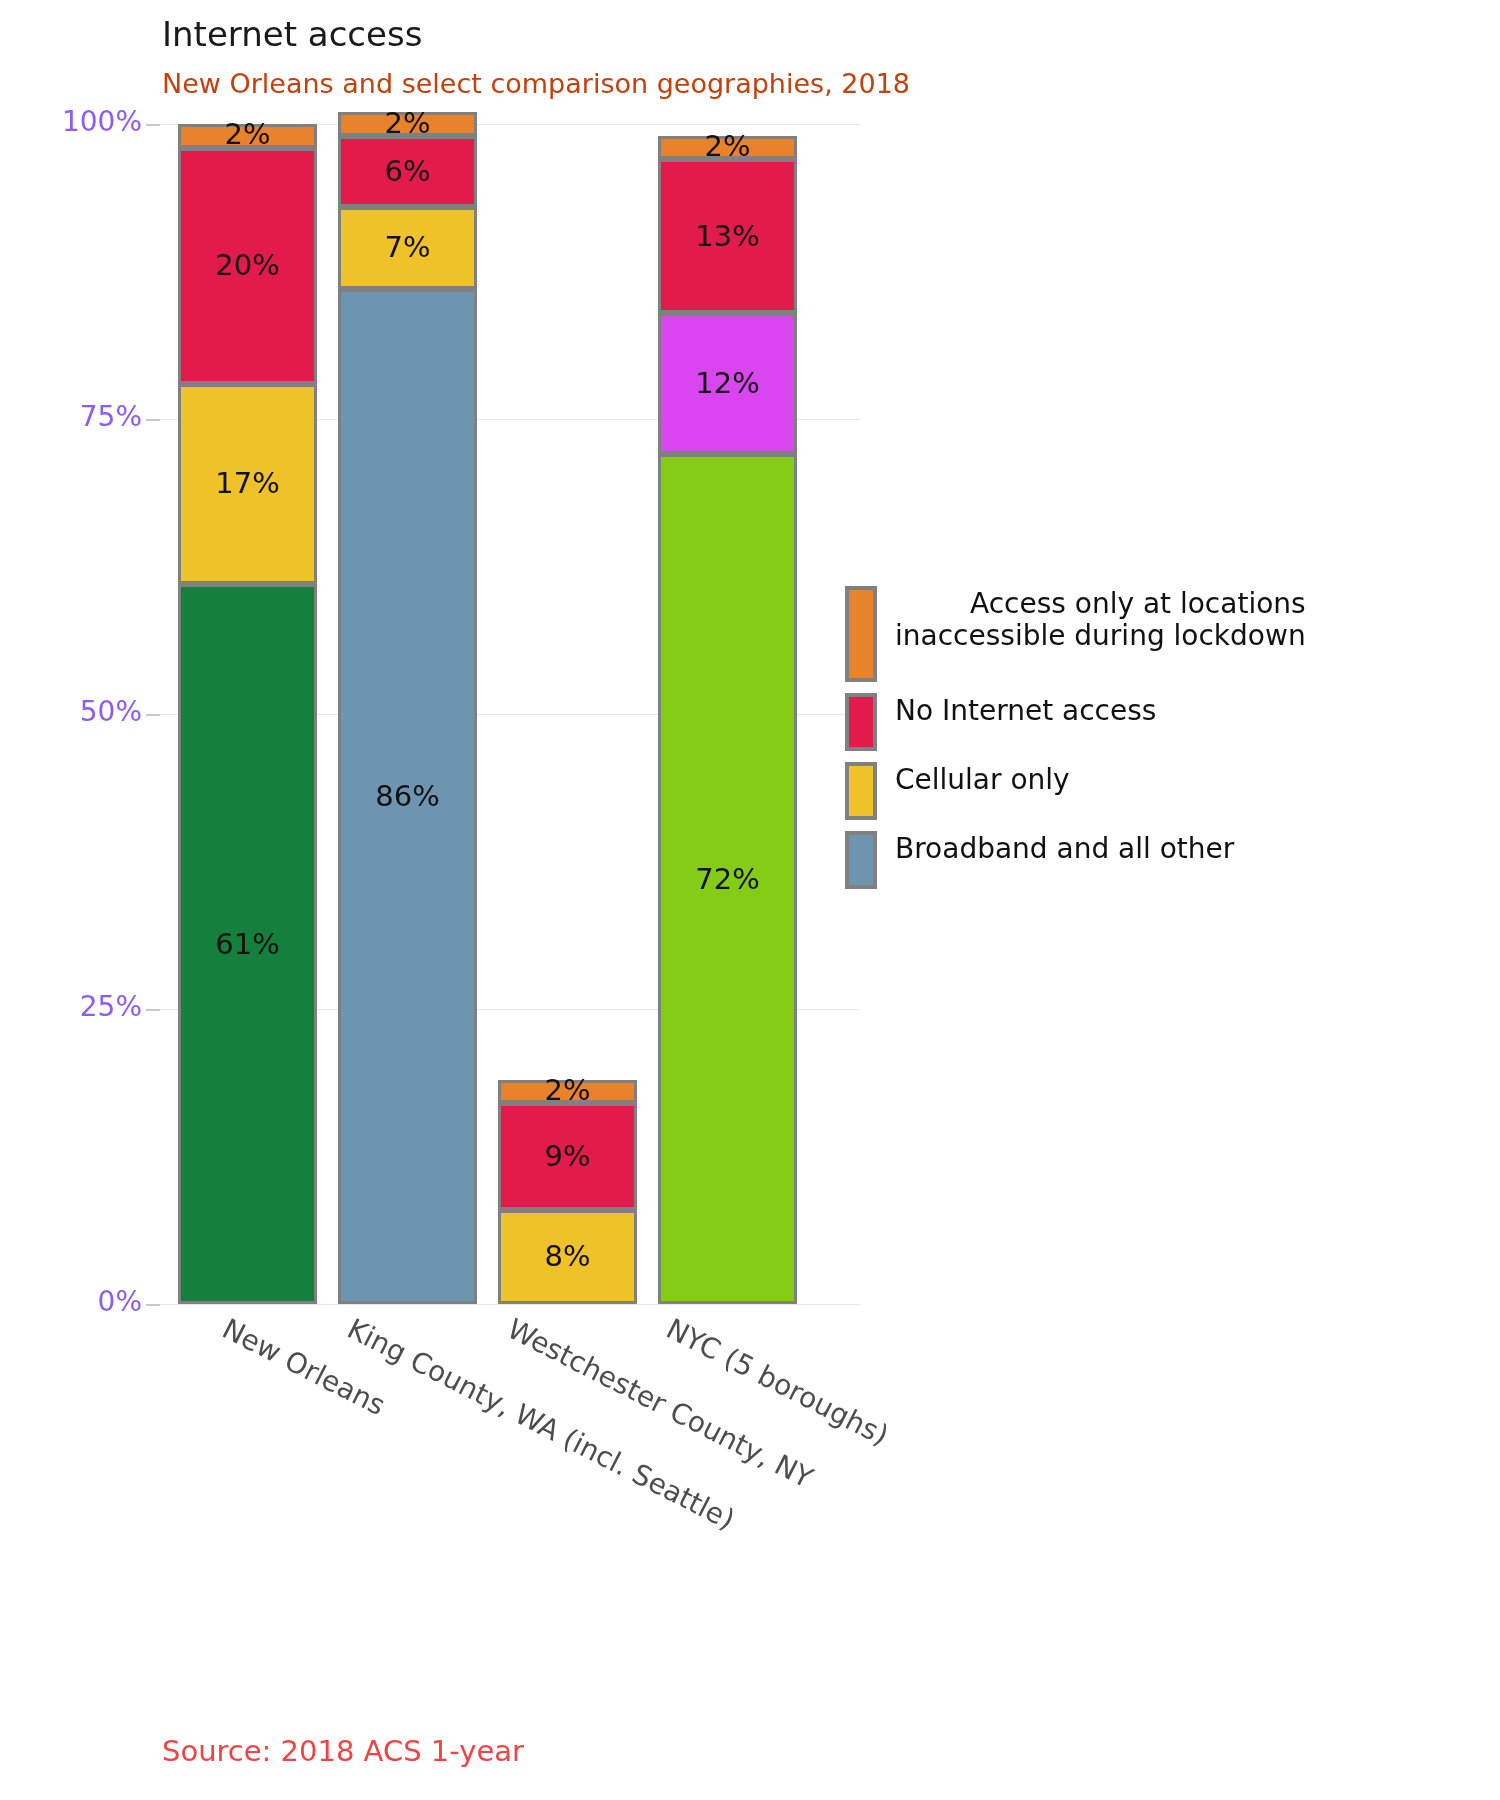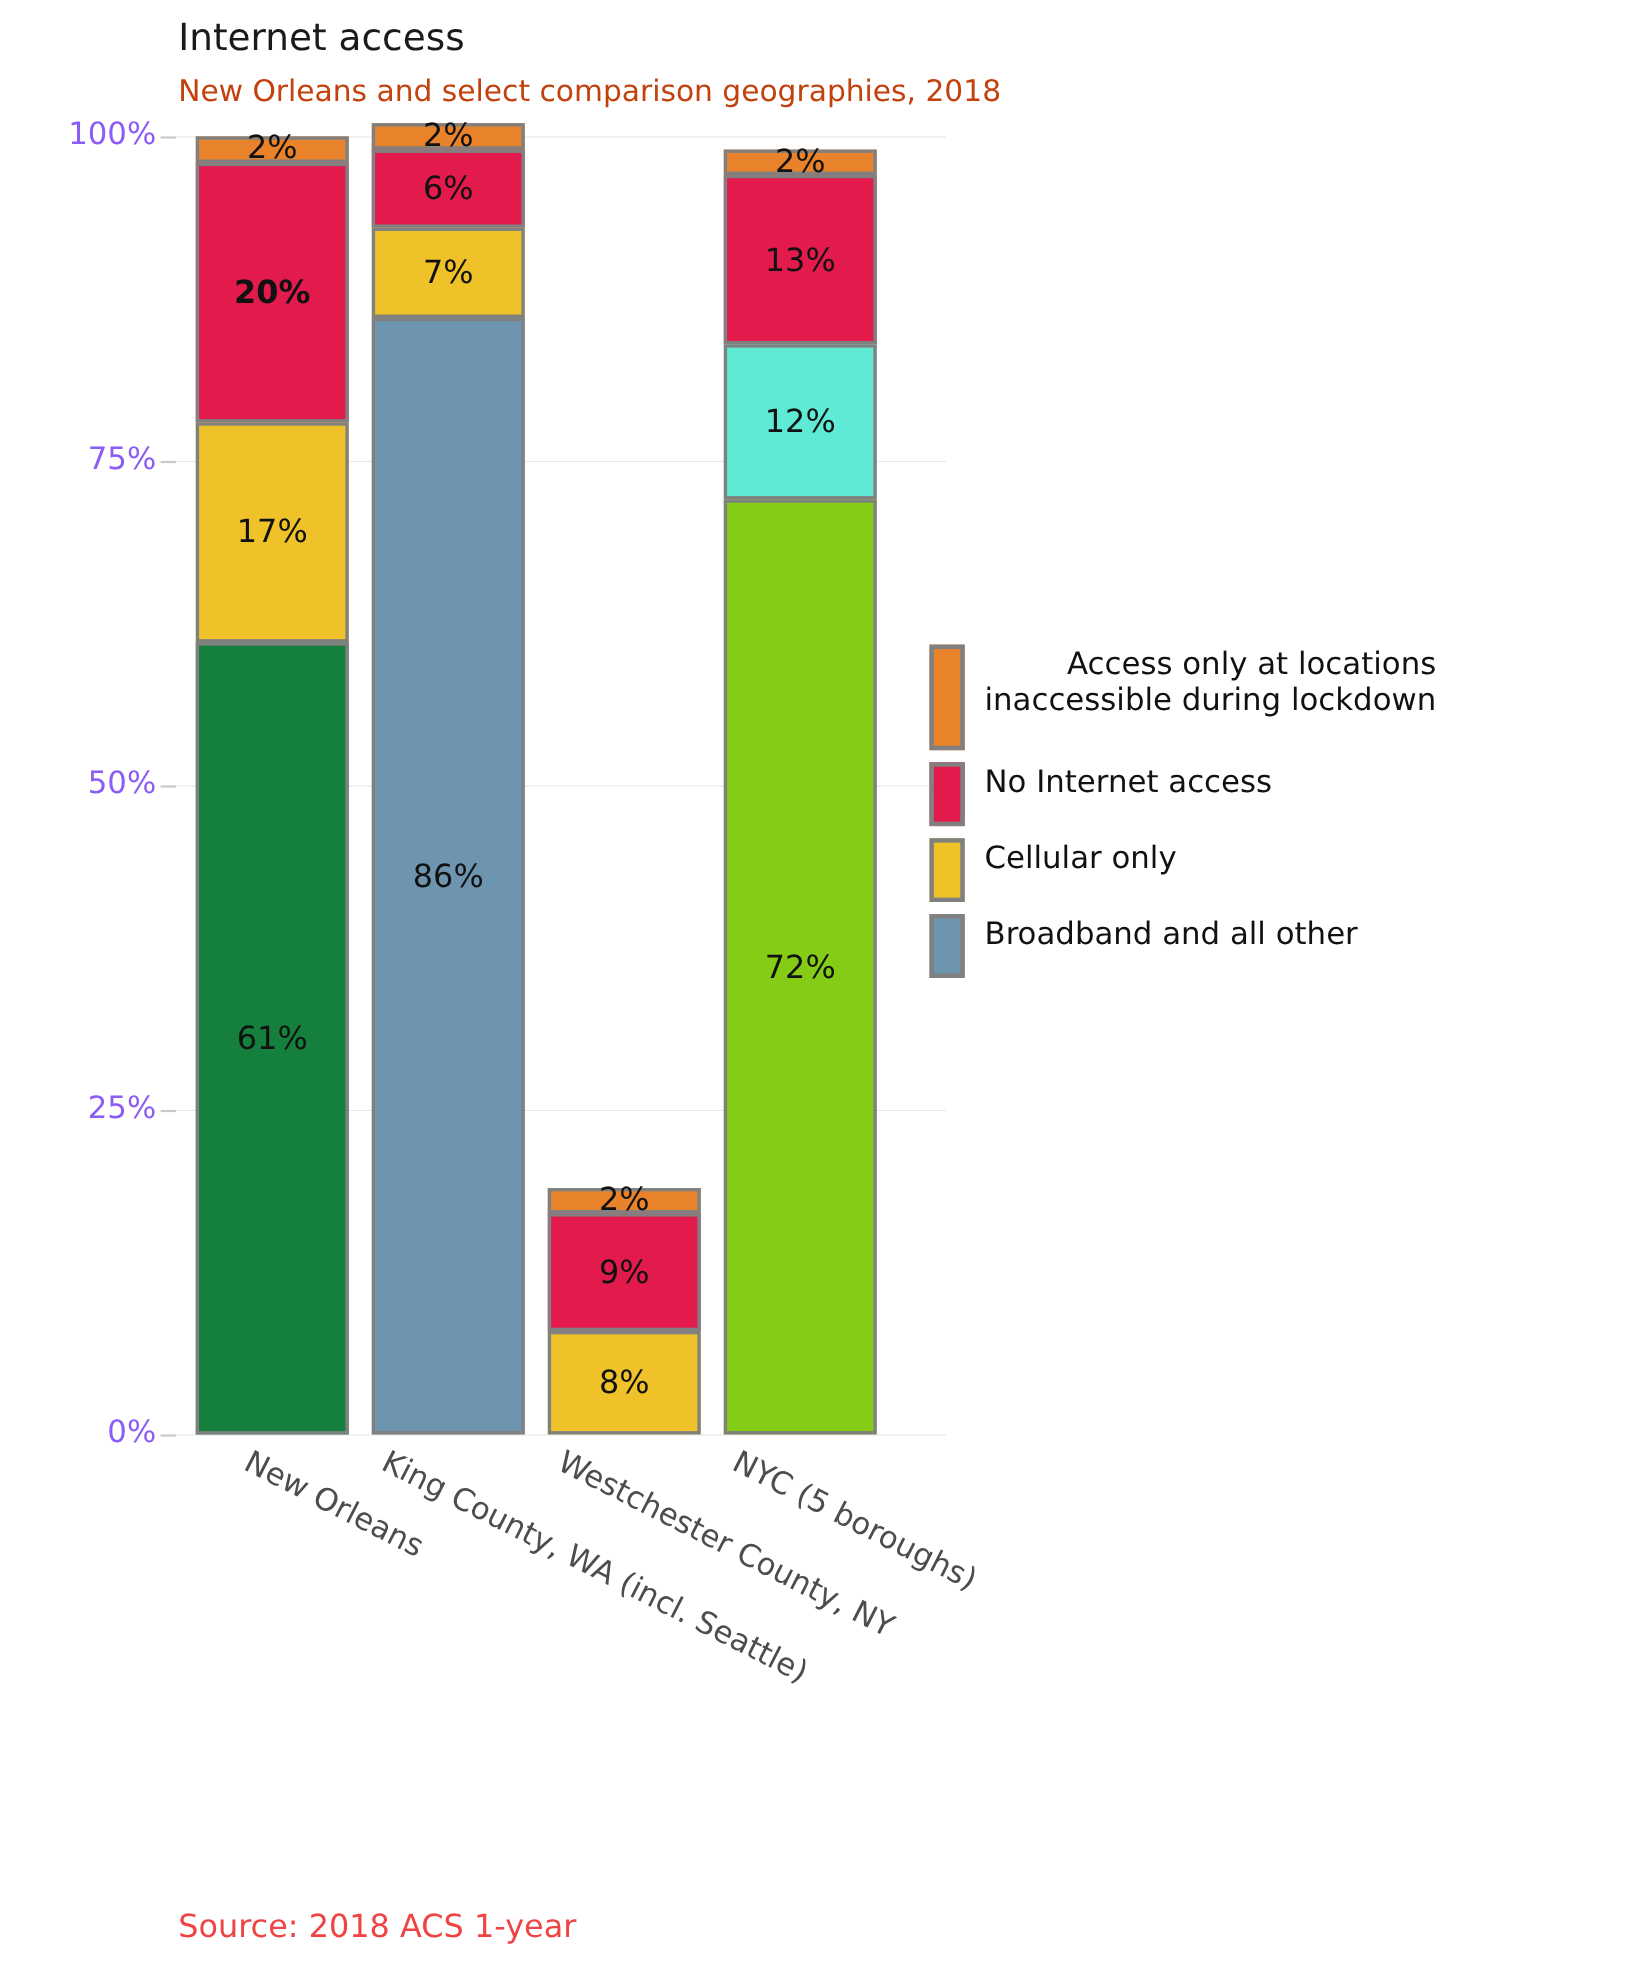--- a/index.html
+++ b/index.html
@@ -158,21 +158,21 @@
 
 <div class="gridline" style="top: 1180px;"></div>
     <div class="gridline" style="top: 885px;"></div>
     <div class="gridline" style="top: 590px;"></div>
     <div class="gridline" style="top: 295px;"></div>
     <div class="gridline" style="top: 0px;"></div>
     <div class="bar-col" style="left: 18px;">
       <div class="seg tiny" style="height: 23.6px; background: rgb(232, 130, 43);">
         <span class="seg-label">2%</span>
       </div>
-      <div class="seg" style="height: 236px; background: rgb(227, 27, 76); font-weight: bold;">
+      <div class="seg" style="height: 236px; background: rgb(227, 27, 76);">
         <span class="seg-label">20%</span>
       </div>
       <div class="seg" style="height: 200.6px; background: rgb(239, 194, 41);">
         <span class="seg-label">17%</span>
       </div>
       <div class="seg" style="height: 719.8px; background: #15803d;">
         <span class="seg-label">61%</span>
       </div>
     </div>
     <div class="bar-col" style="left: 178px;">
@@ -200,21 +200,21 @@
         <span class="seg-label">8%</span>
       </div>
     </div>
     <div class="bar-col" style="left: 498px;">
       <div class="seg tiny" style="height: 23.6px; background: rgb(232, 130, 43);">
         <span class="seg-label">2%</span>
       </div>
       <div class="seg" style="height: 153.4px; background: rgb(227, 27, 76);">
         <span class="seg-label">13%</span>
       </div>
-      <div class="seg" style="height: 141.6px; background: #5eead4;">
+      <div class="seg" style="height: 141.6px; background: #d946ef;">
         <span class="seg-label">12%</span>
       </div>
       <div class="seg" style="height: 849.6px; background: #84cc16;">
         <span class="seg-label">72%</span>
       </div>
     </div>
   </div>
 
 <div id="legend">
   <div class="legend-row">

